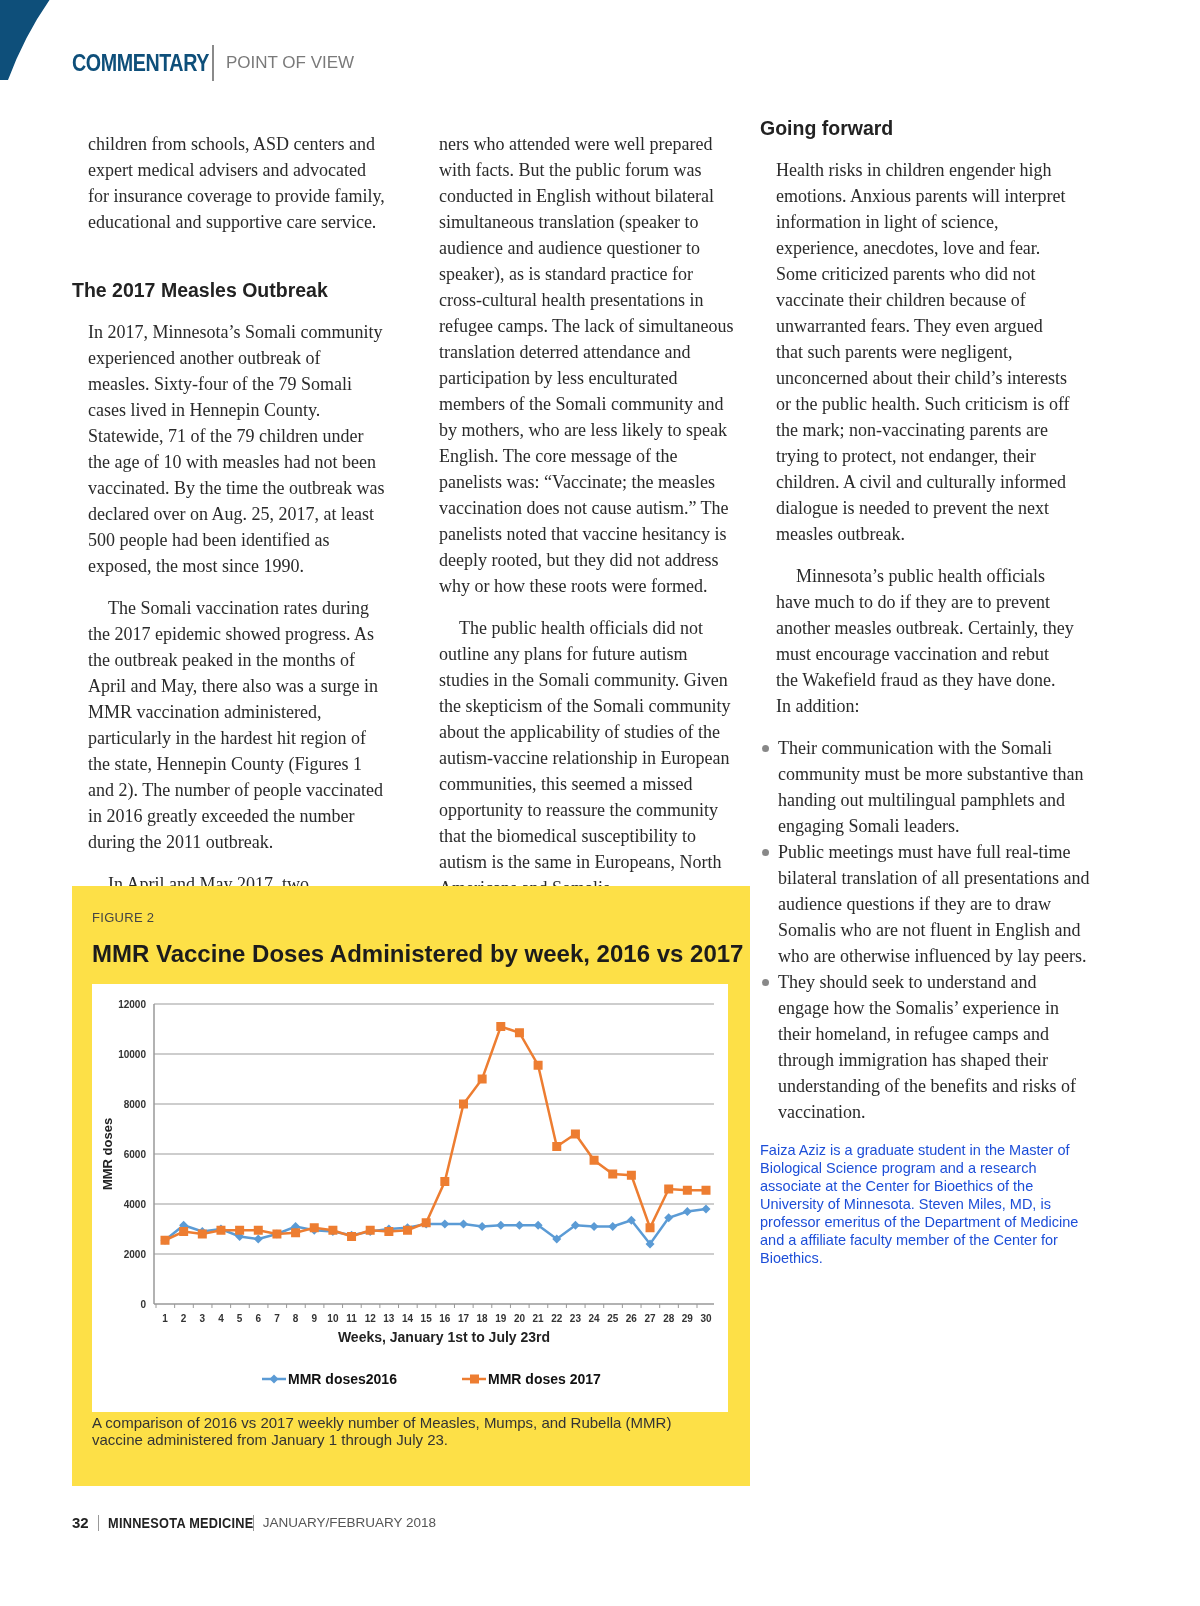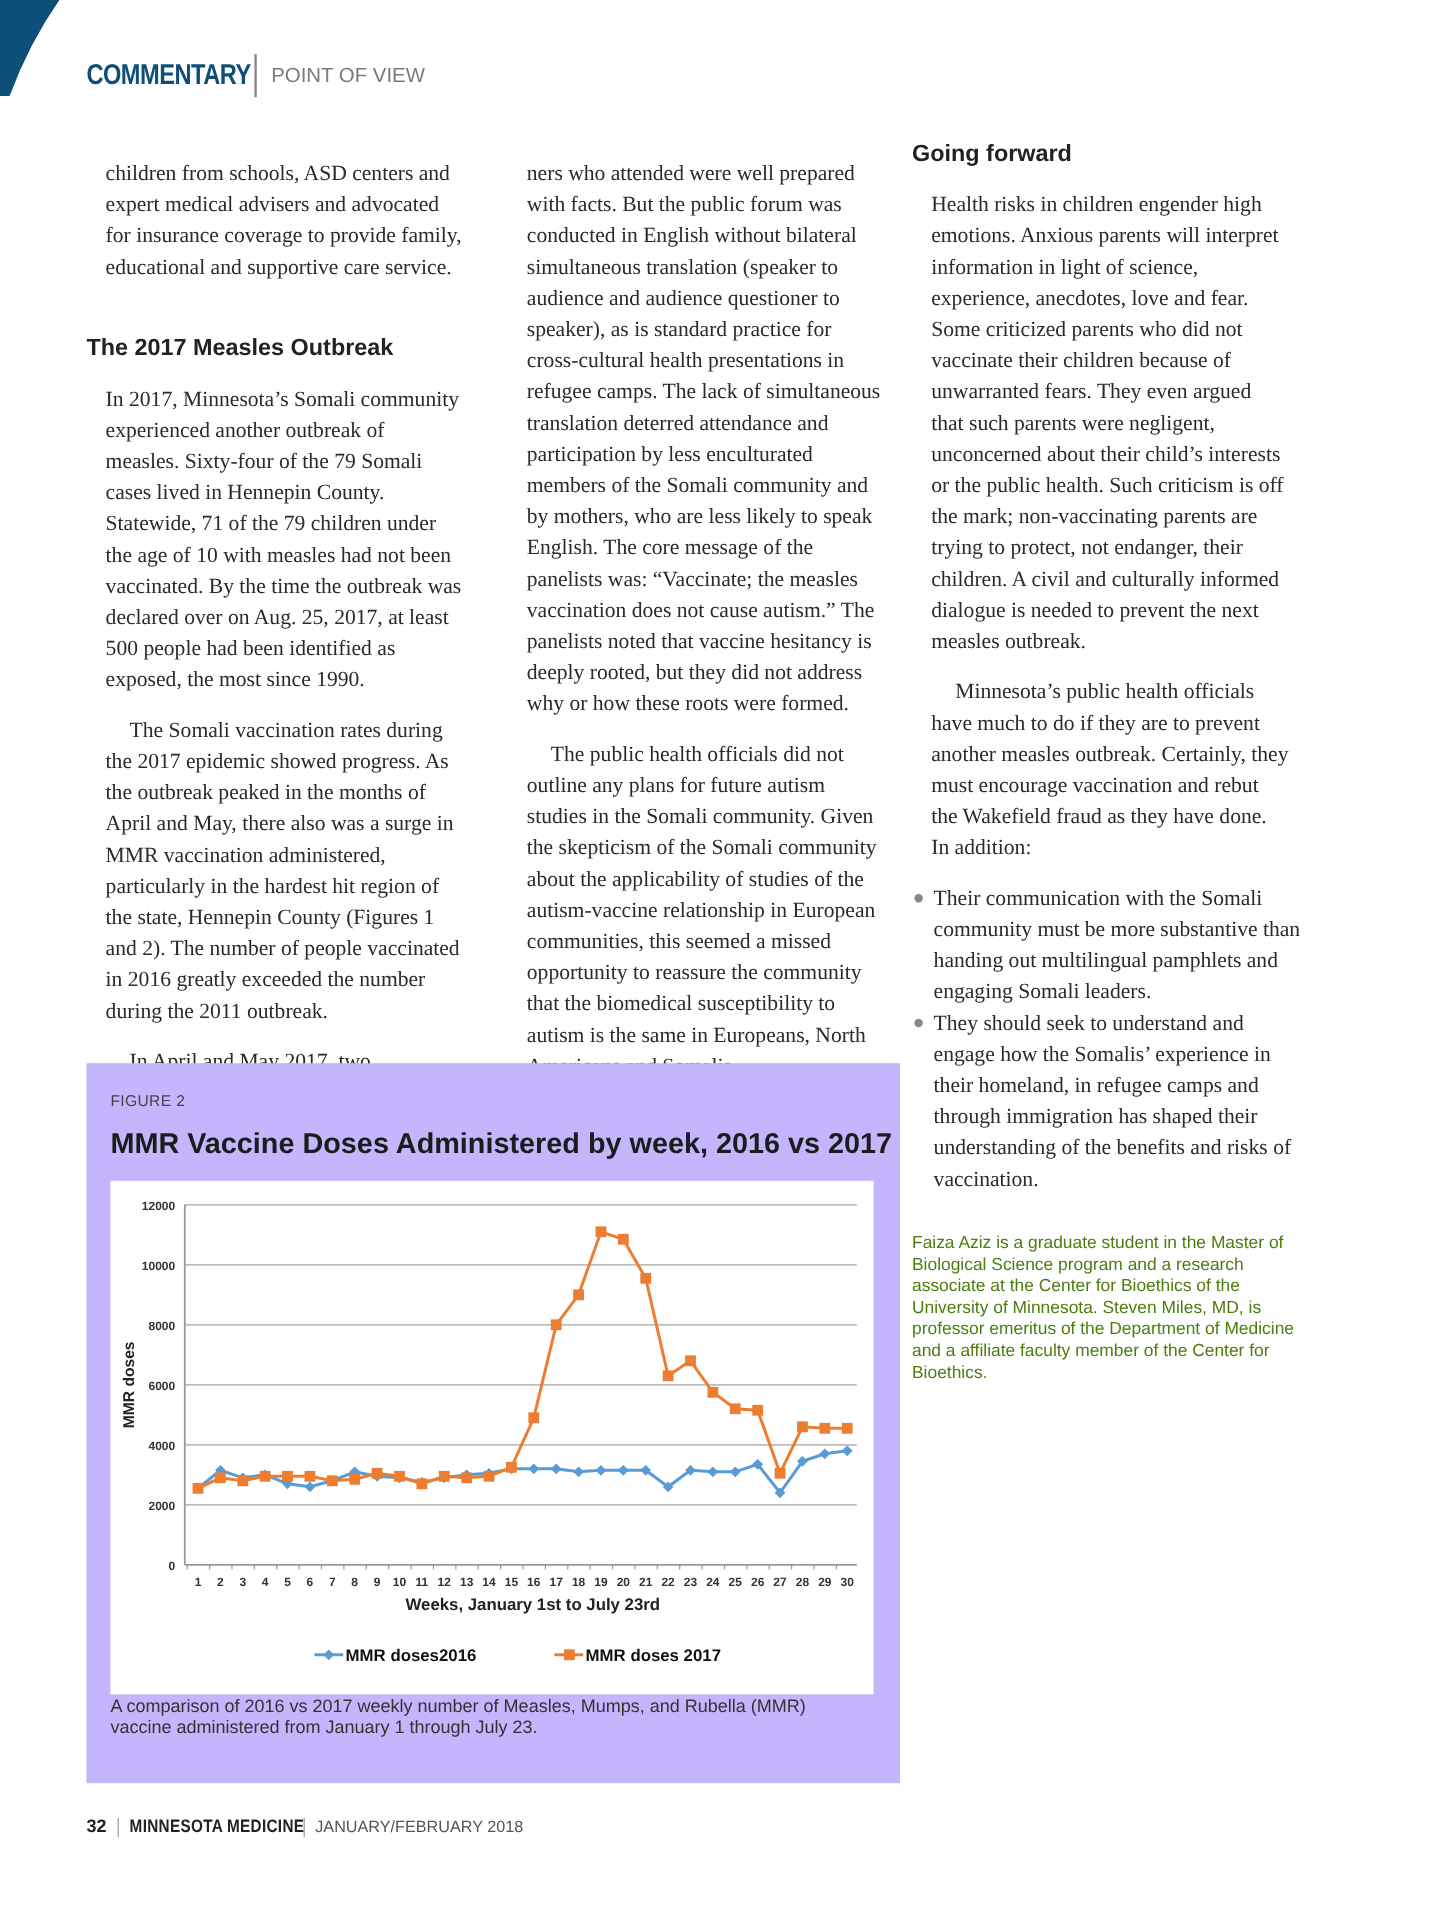--- a/index.html
+++ b/index.html
@@ -14,22 +14,22 @@
   .col p.ind { text-indent:20px; }
   .col h3 { font-family:"Liberation Sans", sans-serif; font-size:19.5px; font-weight:bold; margin:0; line-height:26px; color:#222; }
   .col1 { left:72px; top:115px; width:330px; }
   .col2 { left:423px; top:115px; width:330px; }
   .col3 { left:760px; top:115px; width:330px; }
   .gap { height:26px; }
   ul.bul { list-style:none; margin:0; padding:0; }
   ul.bul li { position:relative; padding-left:18px; }
   ul.bul li::before { content:""; position:absolute; left:2px; top:10px; width:7px; height:7px; border-radius:50%; background:#888; }
   .mm { font-family:"Liberation Sans", sans-serif; font-weight:bold; font-size:15px; }
-  .bio { margin-top:32px; font-family:"Liberation Sans", sans-serif; font-size:14.5px; line-height:18px; color:#4d7c0f; }
-  .figure { position:absolute; left:72px; top:886px; width:678px; height:600px; background:#c4b5fd;text-decoration:underline; }
+  .bio { margin-top:16px; font-family:"Liberation Sans", sans-serif; font-size:14.5px; line-height:18px; color:#1d4ed8; }
+  .figure { position:absolute; left:72px; top:886px; width:678px; height:600px; background:#fde047;text-decoration:underline; }
   .fig-label { position:absolute; left:20px; top:24px; font-family:"Liberation Sans", sans-serif; font-size:13px; color:#444; letter-spacing:0.3px; }
   .fig-title { position:absolute; left:20px; top:54px; font-family:"Liberation Sans", sans-serif; font-size:24px; font-weight:bold; color:#1c1c1c; }
   .chart-box { position:absolute; left:20px; top:98px; width:636px; height:428px; background:#ffffff; }
   .fig-caption { position:absolute; left:20px; top:528px; width:620px; font-family:"Liberation Sans", sans-serif; font-size:15px; line-height:17px; color:#333; }
   .footer { position:absolute; left:72px; top:1514px; display:flex; align-items:center; font-family:"Liberation Sans", sans-serif; }
   .footer .pg { font-weight:bold; font-size:15px; color:#222; }
   .footer .fsep { width:1px; height:16px; background:#999; margin:0 9px; }
   .footer .mag { font-weight:bold; font-size:15px; color:#222; transform:scaleX(0.85); transform-origin:left center; width:136px; white-space:nowrap; letter-spacing:0.3px; }
   .footer .issue { font-size:13.5px; color:#555; }
   svg text { font-family:"Liberation Sans", sans-serif; }
@@ -58,20 +58,21 @@
   <p>ners who attended were well prepared with facts. But the public forum was conducted in English without bilateral simultaneous translation (speaker to audience and audience questioner to speaker), as is standard practice for cross-cultural health presentations in refugee camps. The lack of simultaneous translation deterred attendance and participation by less enculturated members of the Somali community and by mothers, who are less likely to speak English. The core message of the panelists was: “Vaccinate; the measles vaccination does not cause autism.” The panelists noted that vaccine hesitancy is deeply rooted, but they did not address why or how these roots were formed.</p>
   <p class="ind">The public health officials did not outline any plans for future autism studies in the Somali community. Given the skepticism of the Somali community about the applicability of studies of the autism-vaccine relationship in European communities, this seemed a missed opportunity to reassure the community that the biomedical susceptibility to autism is the same in Europeans, North Americans and Somalis.</p>
 </div>
 
 <div class="col col3">
   <h3>Going forward</h3>
   <p>Health risks in children engender high emotions. Anxious parents will interpret information in light of science, experience, anecdotes, love and fear. Some criticized parents who did not vaccinate their children because of unwarranted fears. They even argued that such parents were negligent, unconcerned about their child’s interests or the public health. Such criticism is off the mark; non-vaccinating parents are trying to protect, not endanger, their children. A civil and culturally informed dialogue is needed to prevent the next measles outbreak.</p>
   <p class="ind">Minnesota’s public health officials have much to do if they are to prevent another measles outbreak. Certainly, they must encourage vaccination and rebut the Wakefield fraud as they have done. In addition:</p>
   <ul class="bul">
     <li>Their communication with the Somali community must be more substantive than handing out multilingual pamphlets and engaging Somali leaders.</li>
+    <li>Public meetings must have full real-time bilateral translation of all presentations and audience questions if they are to draw Somalis who are not fluent in English and who are otherwise influenced by lay peers.</li>
     <li>They should seek to understand and engage how the Somalis’ experience in their homeland, in refugee camps and through immigration has shaped their understanding of the benefits and risks of vaccination.</li>
   </ul>
   <div class="bio">Faiza Aziz is a graduate student in the Master of Biological Science program and a research associate at the Center for Bioethics of the University of Minnesota. Steven Miles, MD, is professor emeritus of the Department of Medicine and a affiliate faculty member of the Center for Bioethics.</div>
 </div>
 
 <div class="figure">
   <div class="fig-label">FIGURE 2</div>
   <div class="fig-title">MMR Vaccine Doses Administered by week, 2016 vs 2017</div>
   <div class="chart-box">
     <svg id="chart-svg" width="636" height="428">

